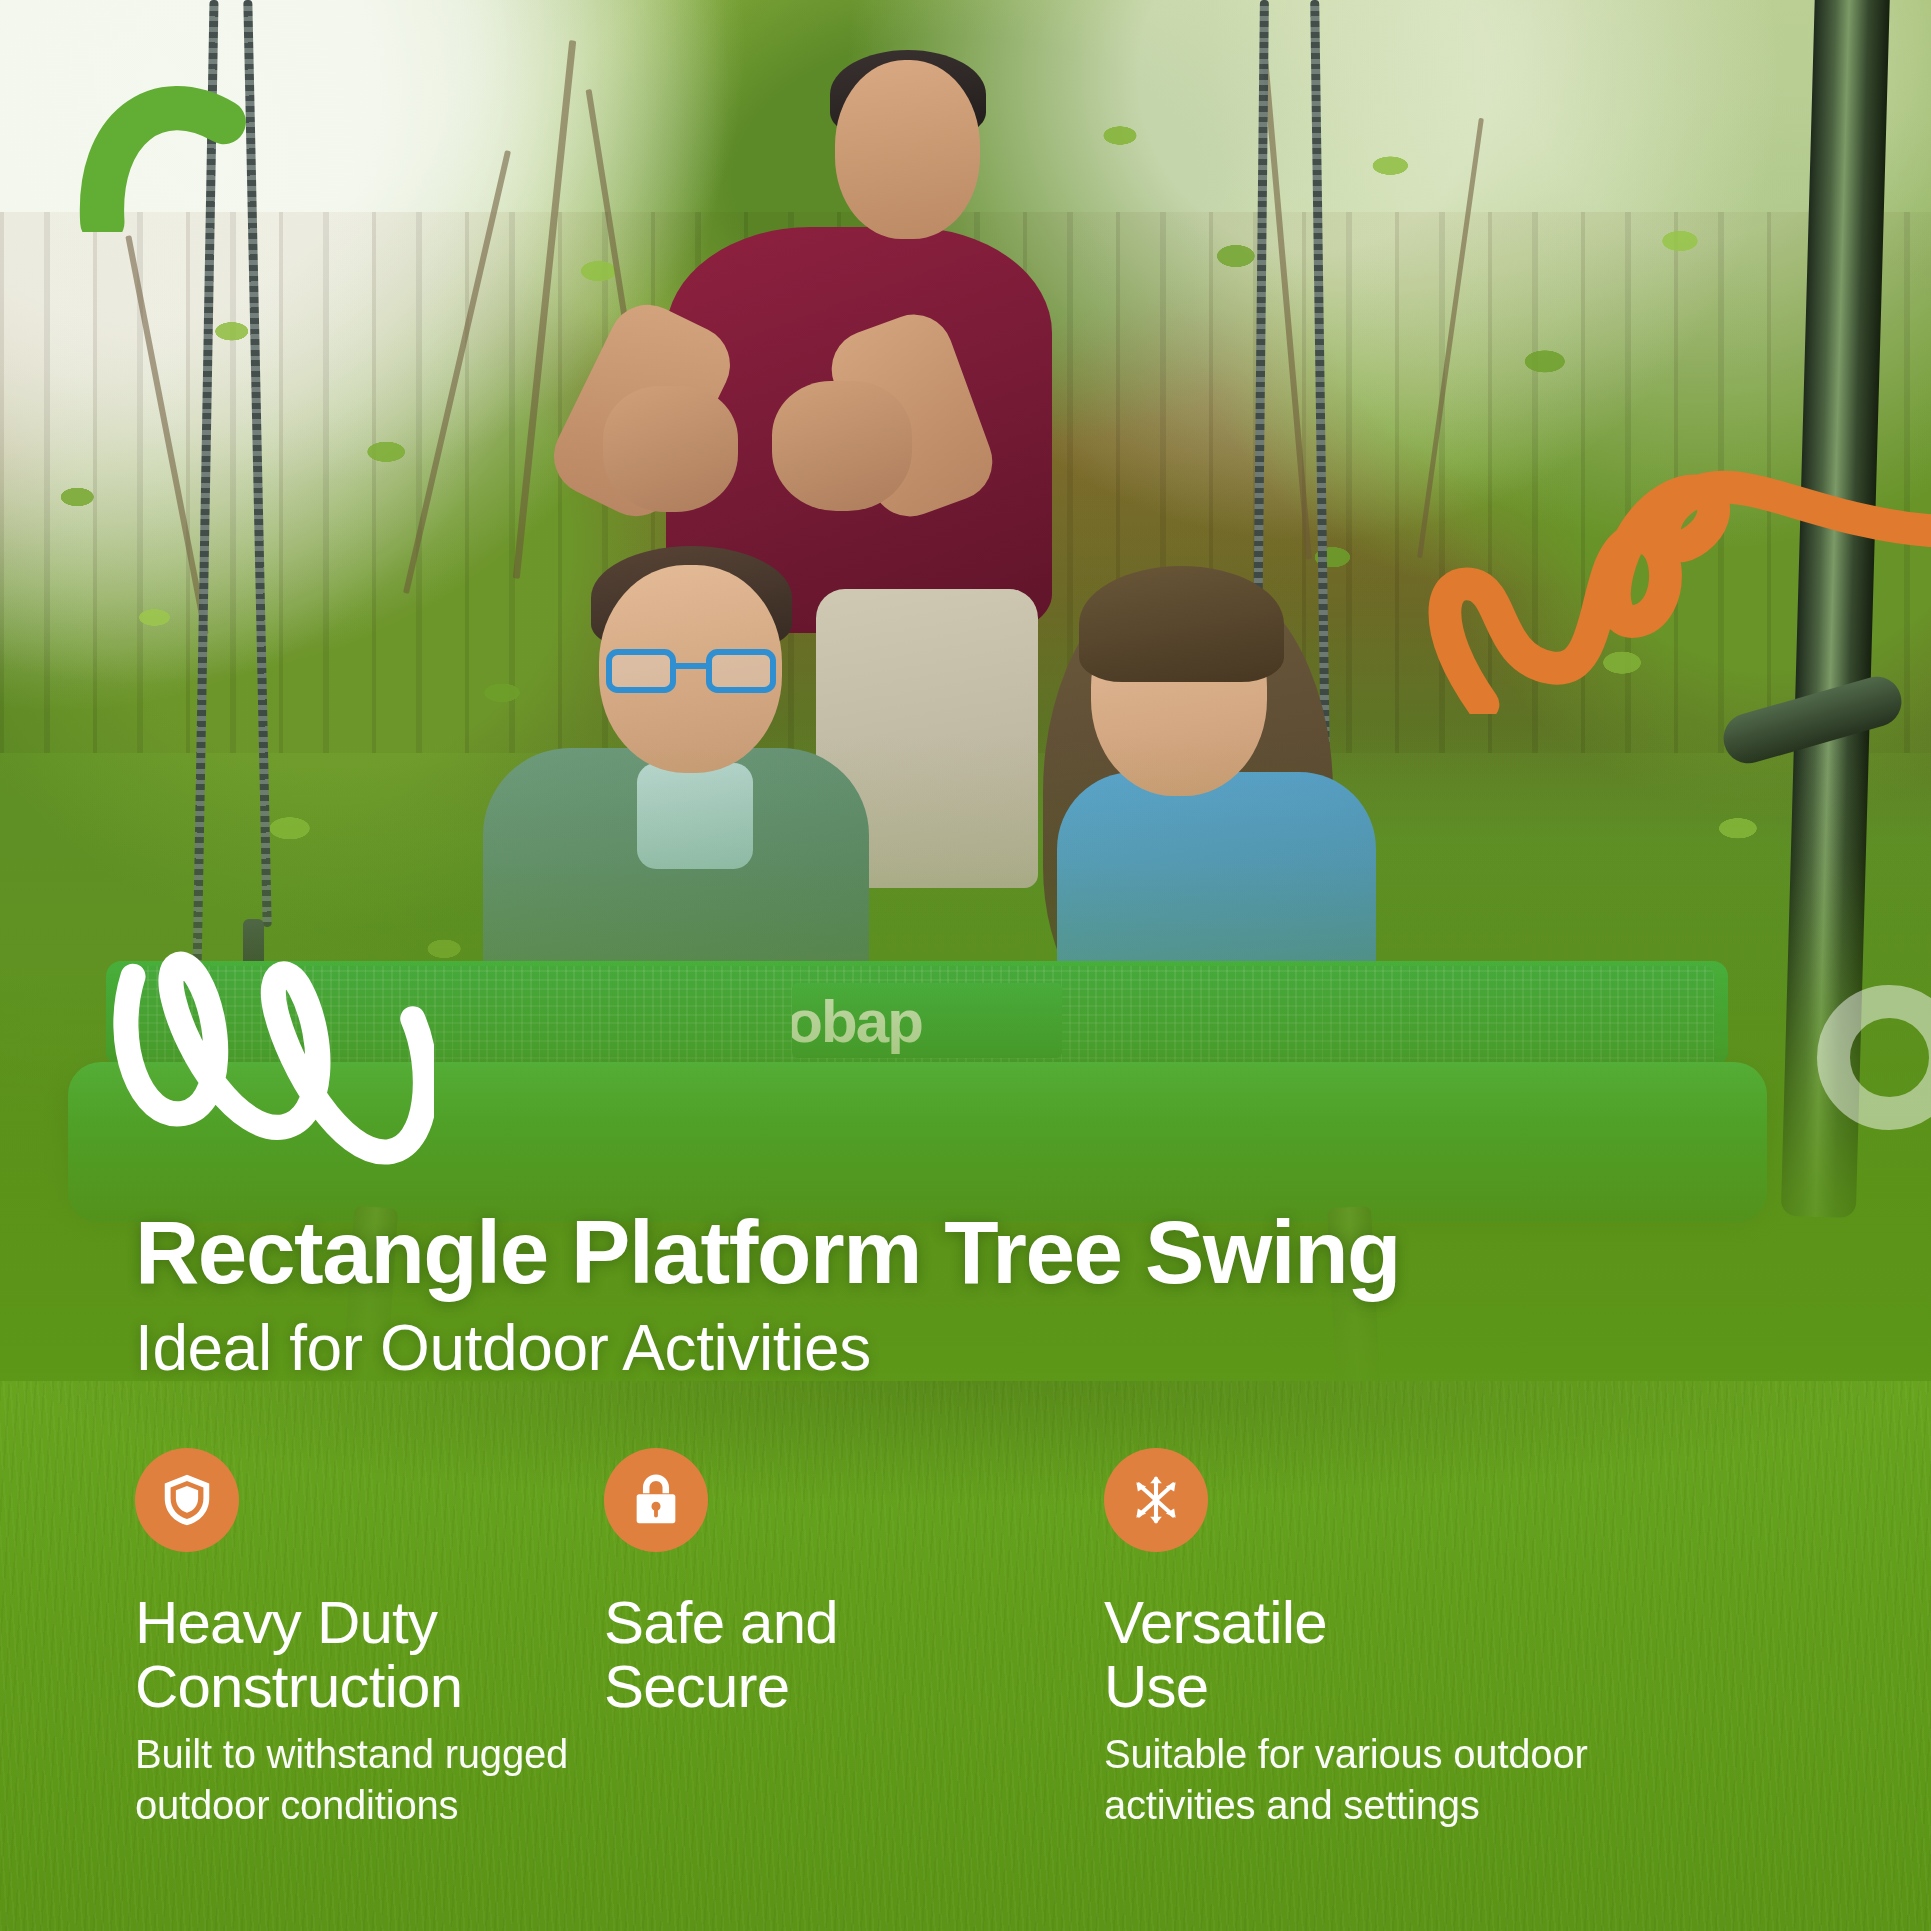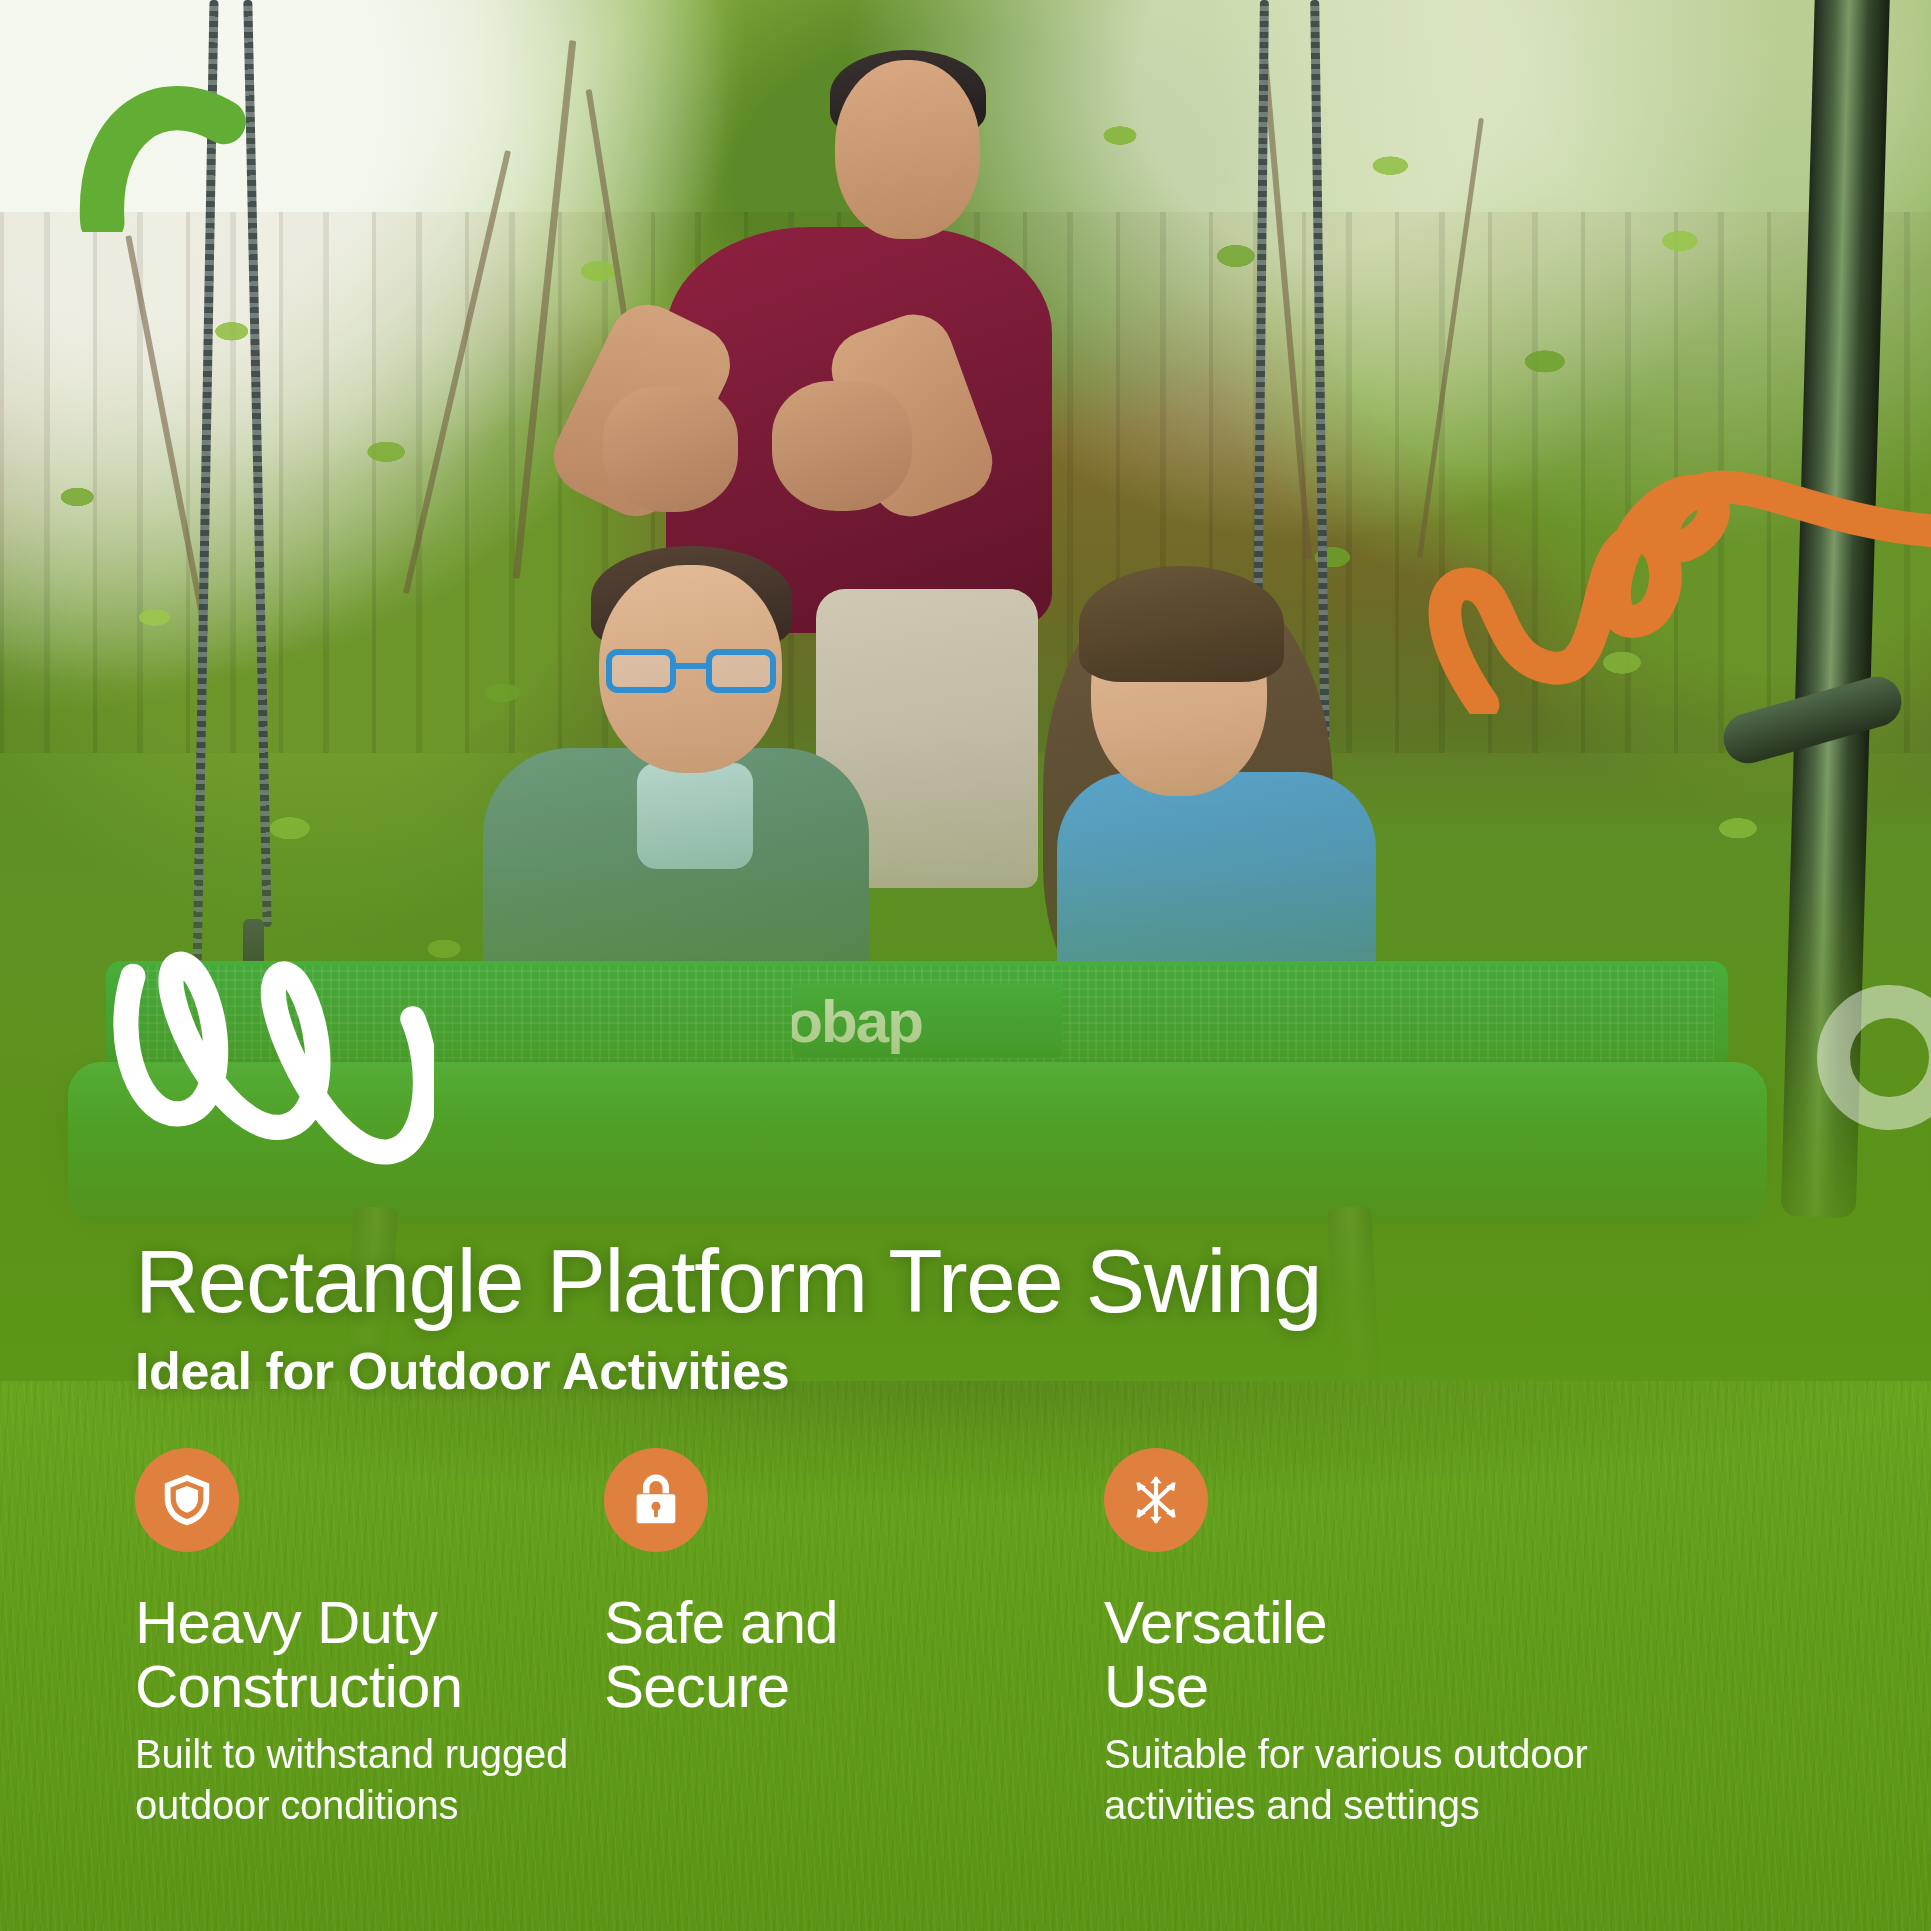--- a/index.html
+++ b/index.html
@@ -263,25 +263,25 @@
   .deco { position:absolute; pointer-events:none; }
   .deco-arc    { left:58px;  top:39px;  width:212px; height:193px; }
   .deco-squig  { left:1390px;top:386px; width:541px; height:328px; }
   .deco-white  { left:106px; top:951px; width:328px; height:232px; }
   .deco-ring   { right:-31px;top:985px;width:145px; height:145px;
                  border:33px solid rgba(255,255,255,.48); border-radius:50%; }
 
   
   .title-wrap { position:absolute; left:135px; top:1207px; width:1641px; }
   .title {
-    color:#fff; font-size:89px; font-weight:400; line-height:1.02;
-    letter-spacing:-1.4px; text-shadow:0 1.9px 13.5px rgba(20,50,10,.35);margin-top:29px;
+    color:#fff; font-size:89px; font-weight:700; line-height:1.02;
+    letter-spacing:-1.4px; text-shadow:0 1.9px 13.5px rgba(20,50,10,.35);
   }
   .subtitle {
-    color:#fff; font-size:52px; font-weight:700; line-height:1.12;
+    color:#fff; font-size:64px; font-weight:400; line-height:1.12;
     margin-top:15.4px; letter-spacing:-0.4px;
     text-shadow:0 1.9px 11.6px rgba(20,50,10,.30);
   }
 
   
   .features {
     position:absolute; left:135px; top:1448px; width:1680px;
     display:grid; grid-template-columns:469px 500px 502px; gap:0;
   }
   .feat { position:relative; }

